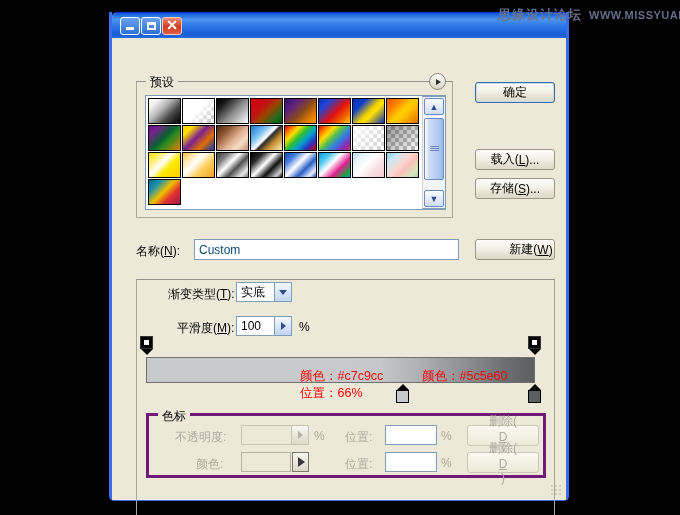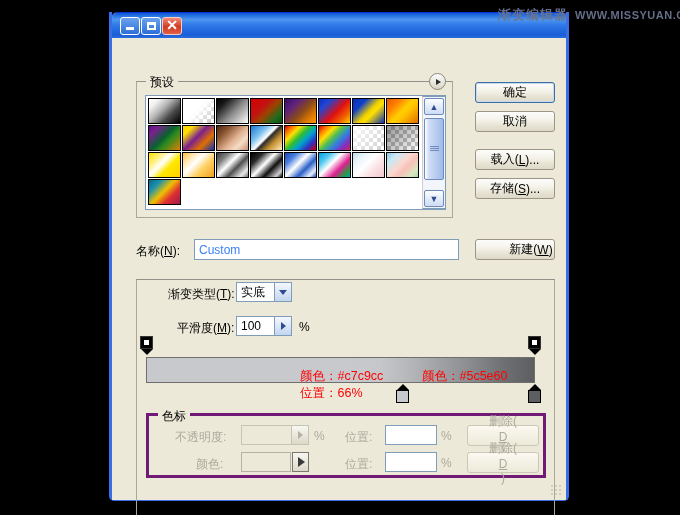--- a/index.html
+++ b/index.html
@@ -231,21 +231,21 @@
   #name-label {
     position: absolute; left: 24px; top: 204px;
     font-size: 12px; color: #000;
   }
   #name-input {
     position: absolute; left: 82px; top: 200px;
     width: 265px; height: 21px;
     background: #ffffff;
     border: 1px solid #7f9db9;
     font-size: 12px;
-    color: #3b82f6;
+    color: #0c4a6e;
     padding: 2px 0 0 4px;
     line-height: 17px;
   }
 
   
   #grp-type {
     left: 24px; top: 240px; width: 419px; height: 245px;
   }
   #lbl-type {
     position: absolute; left: 27px; top: 6px; font-size: 12px;
@@ -423,21 +423,21 @@
       radial-gradient(circle at 2px 2px,#cfcbbb 1.1px,transparent 1.2px) 0 0/4px 4px;
     opacity: .9;
   }
 </style>
 </head>
 <body>
 
 <div id="screen">
 
   <div id="watermark">
-    <span class="wm-cn">渐变编辑器</span>
+    <span class="wm-cn">思缘设计论坛</span>
     <span class="wm-url">WWW.MISSYUAN.COM</span>
   </div>
 
   <div id="dialog">
 
     <div id="titlebar">
       <div class="winbtn min">
         <span class="g"></span>
       </div>
       <div class="winbtn max">
@@ -491,23 +491,20 @@
               </div>
             </div>
             <div class="sb-btn">▼</div>
           </div>
         </div>
       </div>
 
       <div class="btn default" id="btn-ok">
         <span>确定</span>
       </div>
-      <div class="btn" id="btn-cancel">
-        <span>取消</span>
-      </div>
       <div class="btn" id="btn-load">
         <span>载入(</span>
           <span class="ul">L</span>
           <span>)...</span>
       </div>
       <div class="btn" id="btn-save">
         <span>存储(</span>
           <span class="ul">S</span>
           <span>)...</span>
       </div>

